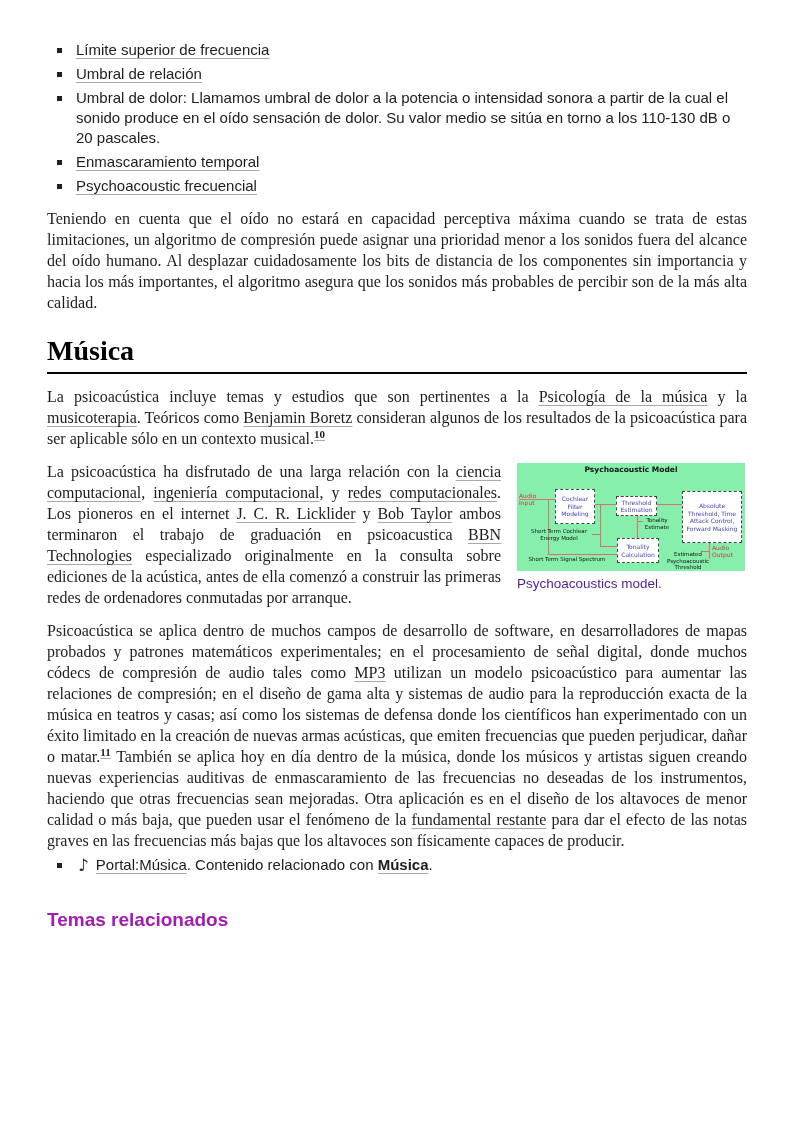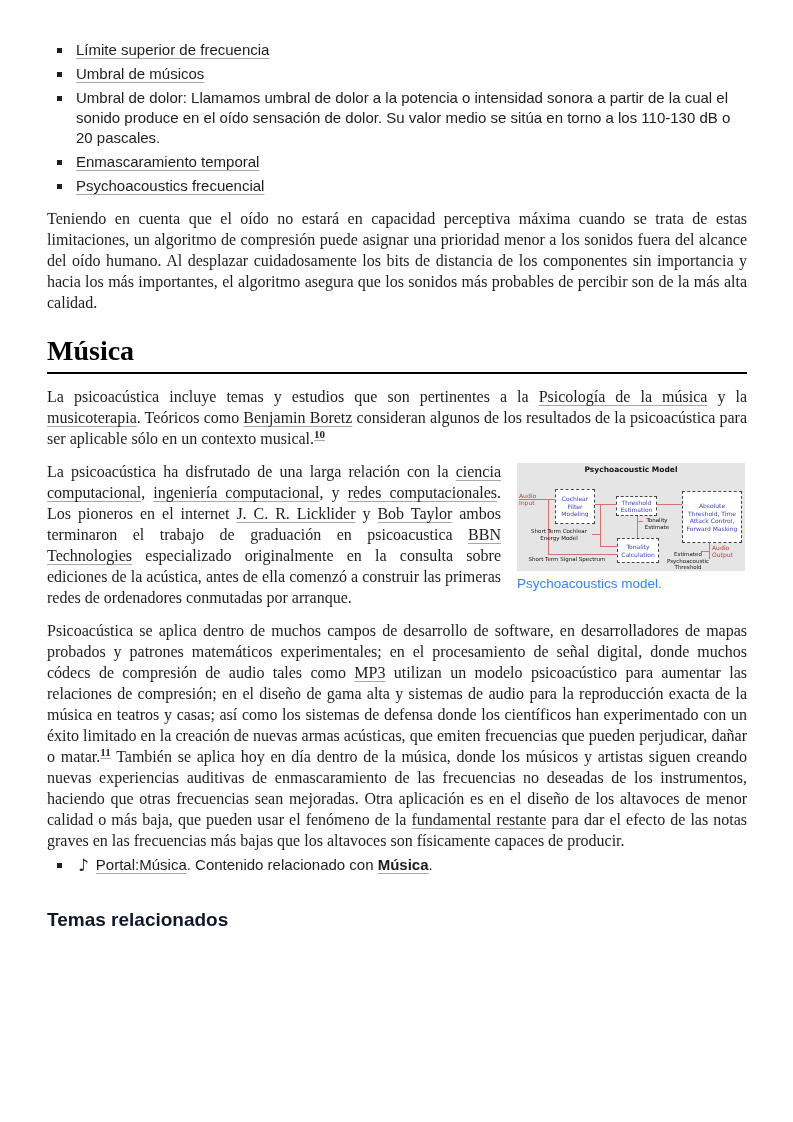--- a/index.html
+++ b/index.html
@@ -22,55 +22,55 @@
   ul.sans-list { list-style:square; margin:10px 0 0 0; padding-left:26px;
     font-family:"Liberation Sans", sans-serif; font-size:15px; line-height:20px; color:#202122; }
   ul.sans-list li { margin-bottom:4px; padding-left:3px; }
 
   
   p.body { font-size:16px; line-height:21px; text-align:justify; margin:12px 0 0 0; }
 
   
   h2.sect { font-family:"Liberation Serif", serif; font-size:28px; font-weight:bold; color:#000;
     margin:22px 0 12px 0; padding-bottom:5px; border-bottom:2px solid #000; line-height:1.15; }
-  h3.sub { font-family:"Liberation Sans", sans-serif; font-size:19px; font-weight:bold; color:#0f172a;
+  h3.sub { font-family:"Liberation Sans", sans-serif; font-size:19px; font-weight:bold; color:#a21caf;
     margin:34px 0 10px 0; }
 
   
   figure.thumb { float:right; width:230px; margin:2px 0 8px 16px; }
-  .diagram { position:relative; width:228px; height:108px; background:#e5e5e5;
+  .diagram { position:relative; width:228px; height:108px; background:#86efac;
     font-family:"DejaVu Sans", sans-serif; }
   .dtitle { position:absolute; left:0; right:0; top:2px; text-align:center;
     font-size:7.5px; font-weight:bold; color:#111; }
   .dbox { position:absolute; border:1px dashed #444; background:#fff; color:#4343b2;
     font-size:6px; line-height:1.25; display:flex; align-items:center; justify-content:center;
     text-align:center; padding:1px; }
   .dlabel { position:absolute; font-size:5.5px; line-height:1.2; color:#111; text-align:center; }
   .dio { position:absolute; font-size:6px; line-height:1.2; color:#c24040; }
   .dline { position:absolute; background:#d97070; }
-  figcaption { font-family:"Liberation Sans", sans-serif; font-size:13.5px; color:#3b82f6;
+  figcaption { font-family:"Liberation Sans", sans-serif; font-size:13.5px; color:#4c1d95;
     margin-top:5px; line-height:1.25; }
 
   .clear { clear:both; }
   .portal-icon { font-family:"DejaVu Sans", sans-serif; font-size:17px; color:#2a2a2a;
     margin:0 7px 0 2px; vertical-align:-1px; }
   ul.portal { margin-top:4px; }
   ul.related { margin-top:4px; }
 </style>
 </head>
 <body>
 
 <div class="page">
 
   <ul class="sans-list">
     <li><span class="lnk">Límite superior de frecuencia</span></li>
-    <li><span class="lnk">Umbral de músicos</span></li>
+    <li><span class="lnk">Umbral de relación</span></li>
     <li><span>Umbral de dolor: Llamamos umbral de dolor a la potencia o intensidad sonora a partir de la cual el sonido produce en el oído sensación de dolor. Su valor medio se sitúa en torno a los 110-130 dB o 20 pascales.</span></li>
     <li><span class="lnk">Enmascaramiento temporal</span></li>
-    <li><span class="lnk">Psychoacoustics frecuencial</span></li>
+    <li><span class="lnk">Psychoacoustic frecuencial</span></li>
   </ul>
 
   <p class="body">Teniendo en cuenta que el oído no estará en capacidad perceptiva máxima cuando se trata de estas limitaciones, un algoritmo de compresión puede asignar una prioridad menor a los sonidos fuera del alcance del oído humano. Al desplazar cuidadosamente los bits de distancia de los componentes sin importancia y hacia los más importantes, el algoritmo asegura que los sonidos más probables de percibir son de la más alta calidad.</p>
 
   <h2 class="sect">Música</h2>
   <p class="body">
     <span>La psicoacústica incluye temas y estudios que son pertinentes a la </span><span class="lnk">Psicología de la música</span><span> y la </span><span class="lnk">musicoterapia</span><span>. Teóricos como </span><span class="lnk">Benjamin Boretz</span><span> consideran algunos de los resultados de la psicoacústica para ser aplicable sólo en un contexto musical.</span><sup class="ref"><span class="lnk">10</span></sup>
   </p>
 
 

